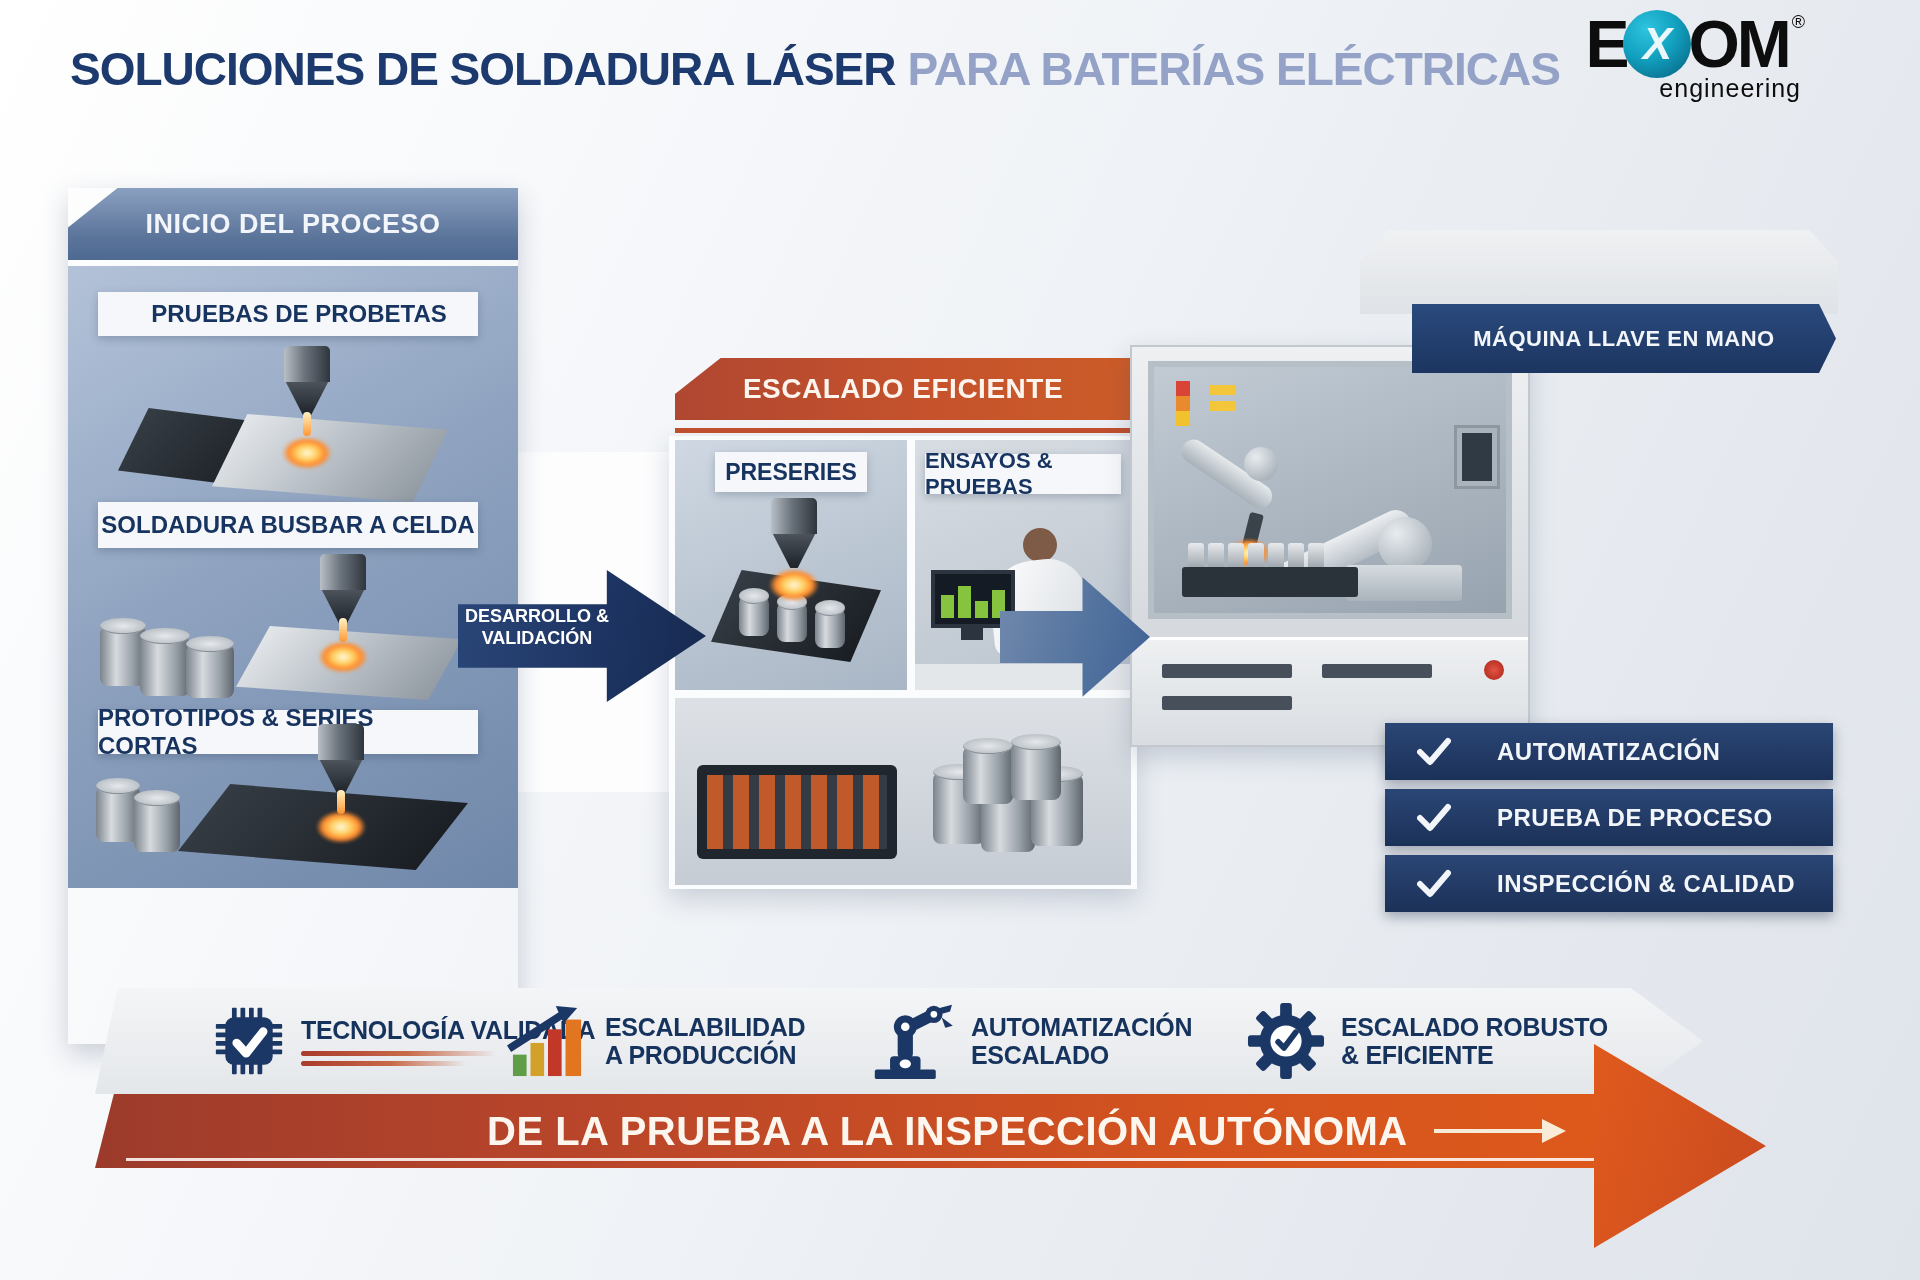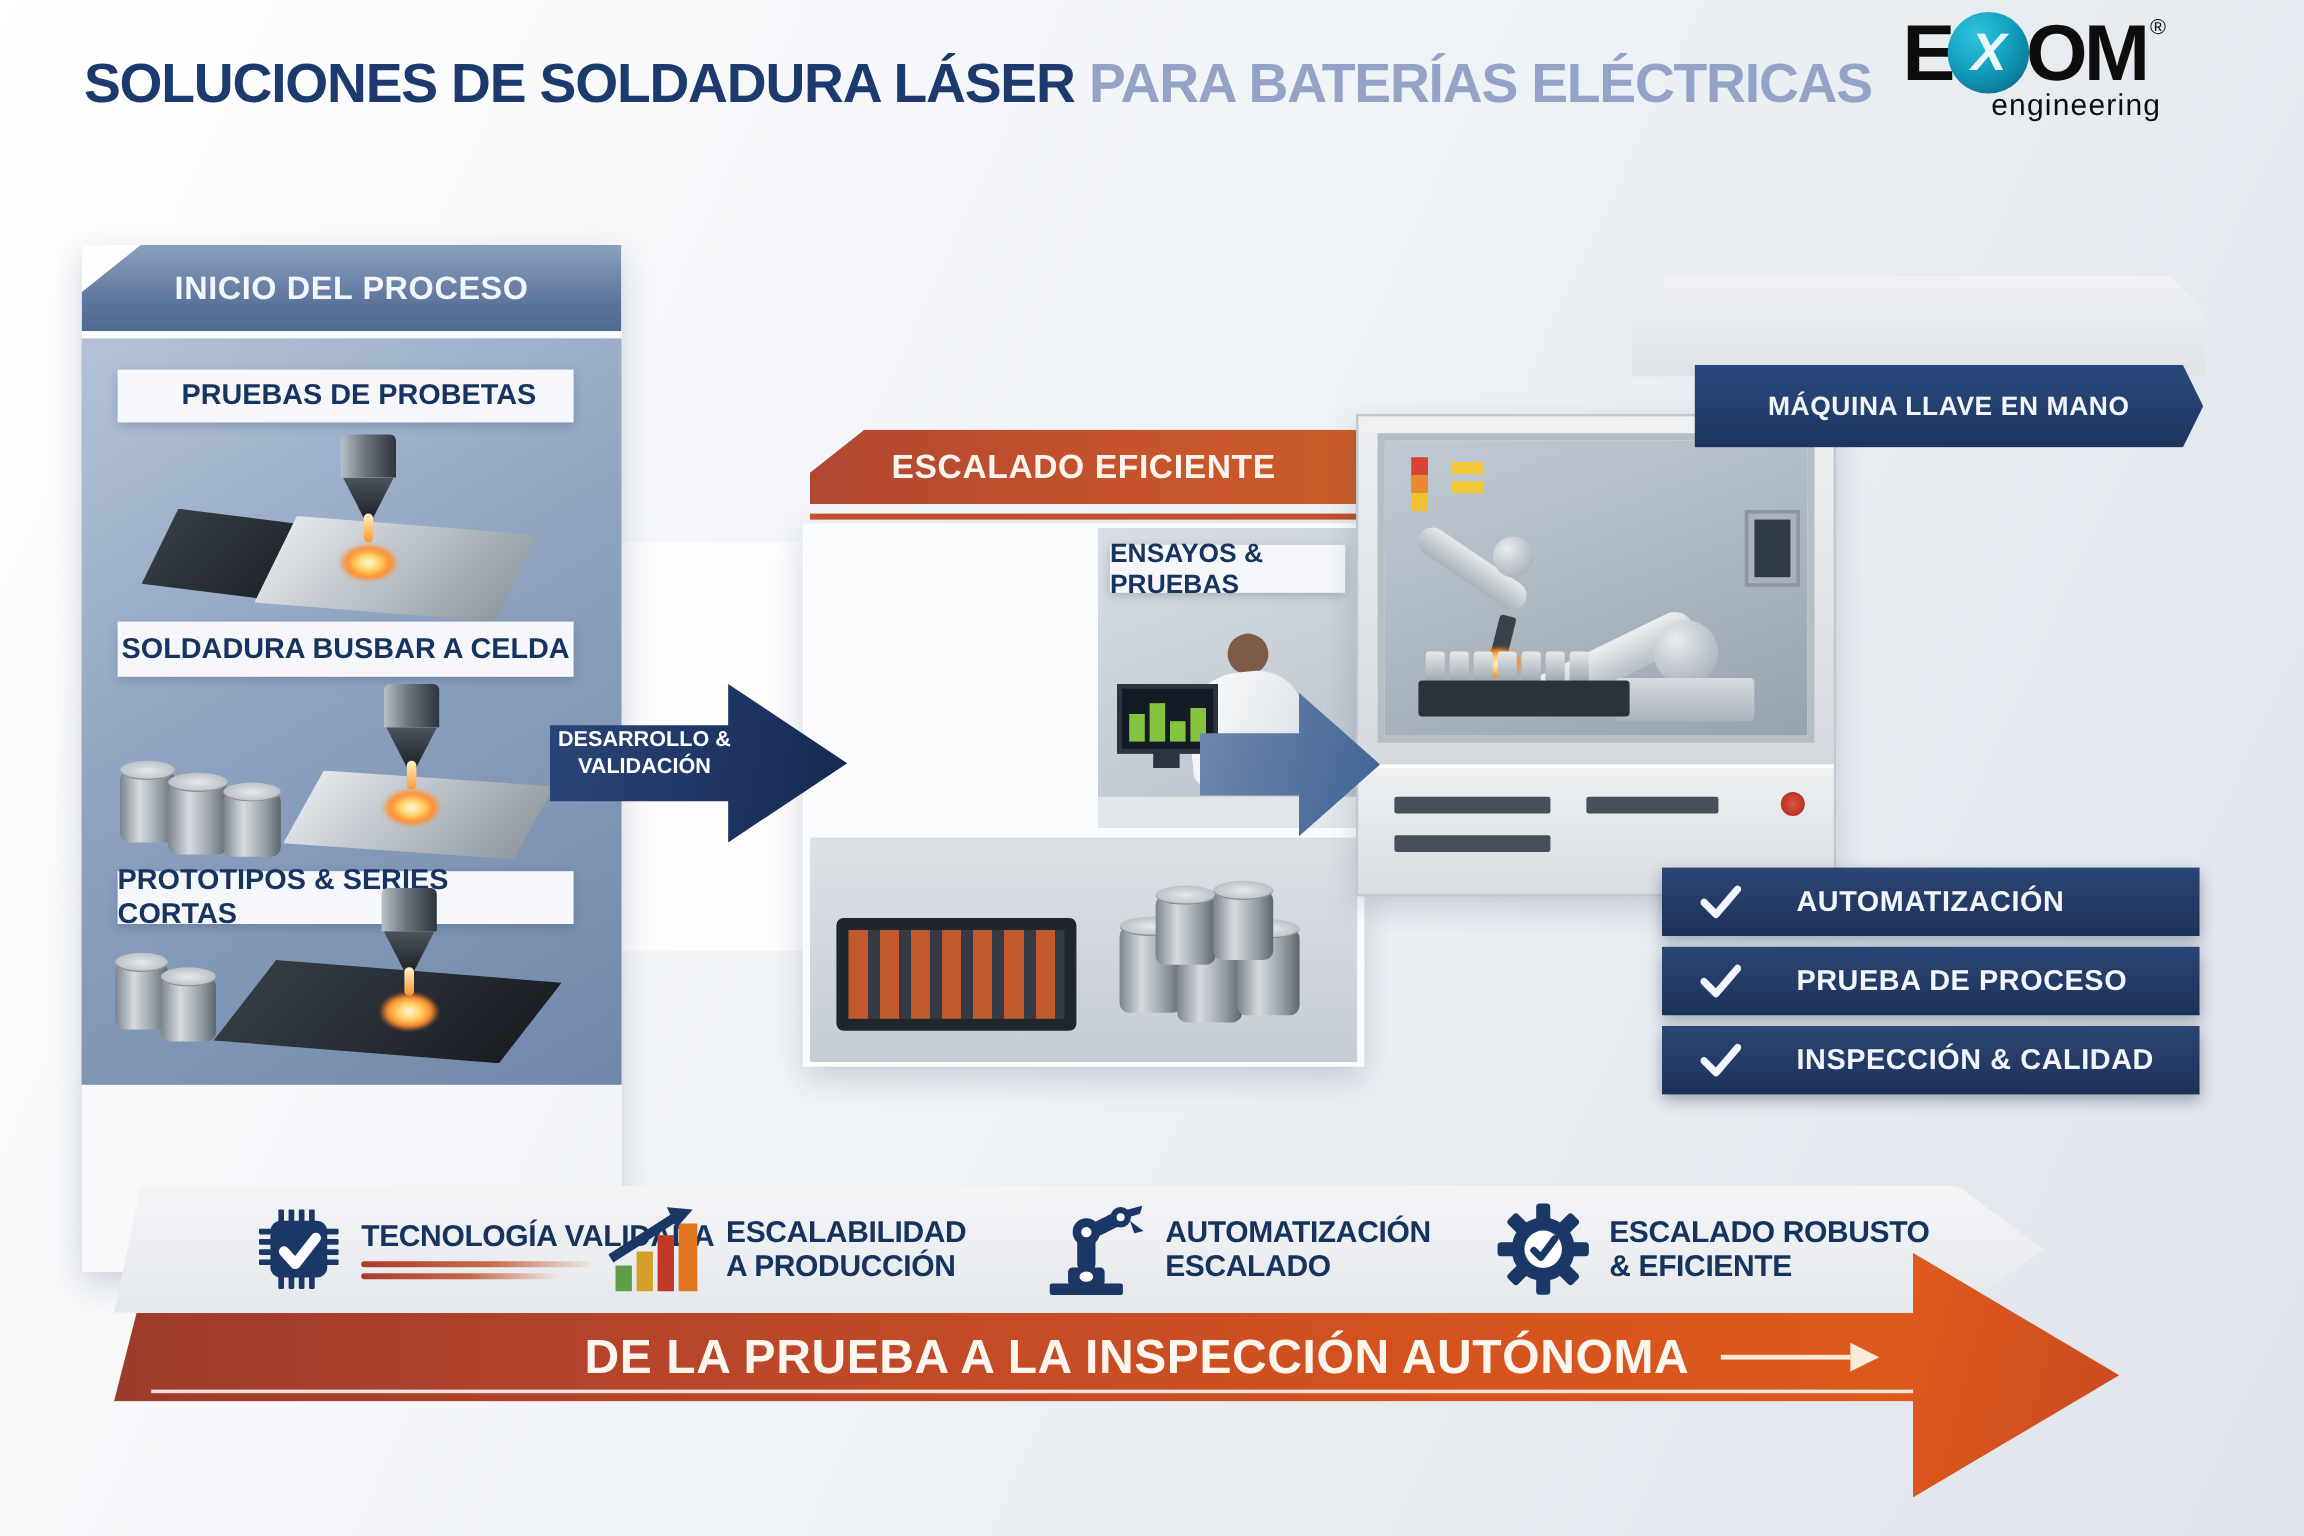--- a/index.html
+++ b/index.html
@@ -39,21 +39,21 @@
     background:radial-gradient(closest-side,#fff8dc 0%,#ffd266 28%,#ff8c2e 52%,rgba(255,120,40,0) 72%); }
   .plate { position:absolute; }
   .p-dark  { clip-path:polygon(18% 0,100% 22%,82% 100%,0 78%); background:linear-gradient(135deg,#3a4149,#15191e); }
   .p-light { clip-path:polygon(15% 0,100% 18%,85% 100%,0 82%); background:linear-gradient(135deg,#f0f2f4,#b9c0c7 50%,#868e97); }
   .cyl { position:absolute; border-radius:8px;
     background:linear-gradient(90deg,#7b838c,#d7dbdf 35%,#9aa2aa 70%,#5f666e); }
   .cyl::before { content:""; position:absolute; left:0; right:0; top:-8px; height:16px; border-radius:50%;
     background:radial-gradient(#e6e9ec,#aab1b8); box-shadow:inset 0 -1px 0 #878e95; }
 
   
-  .left-panel { position:absolute; left:68px; top:204px; width:450px; height:856px; }
+  .left-panel { position:absolute; left:68px; top:188px; width:450px; height:856px; }
   .lp-header { position:absolute; left:0; top:0; width:100%; height:72px;
     clip-path:polygon(0 100%,0 55%,11% 0,100% 0,100% 100%);
     background:linear-gradient(180deg,#8aa0c0,#5a7399 70%,#4e6a92);
     display:flex; align-items:center; justify-content:center;
     color:#f2f5f9; font-size:27px; font-weight:bold; letter-spacing:.5px; }
   .lp-body { position:absolute; left:0; top:78px; width:100%; height:622px;
     background:linear-gradient(150deg,#b3c2d8 0%,#8fa3c0 45%,#6f87a9 100%); }
   .scene { position:absolute; left:26px; right:30px; }
 
   
@@ -249,20 +249,32 @@
     <div class="txt">
       <div>DESARROLLO &amp;</div>
       <div>VALIDACIÓN</div>
     </div>
   </div>
 
   <div class="mid-back"></div>
   <div class="mid-banner">ESCALADO EFICIENTE</div>
   <div class="mid-stripe"></div>
 
+  <div class="mid-cell cell-preseries">
+    <div class="white-label" style="left:40px; right:40px; top:12px; height:40px; font-size:23px;">PRESERIES</div>
+    <div class="plate p-dark" style="left:36px; top:130px; width:170px; height:92px;"></div>
+    <div class="cyl" style="left:64px; top:156px; width:30px; height:40px;"></div>
+    <div class="cyl" style="left:102px; top:162px; width:30px; height:40px;"></div>
+    <div class="cyl" style="left:140px; top:168px; width:30px; height:40px;"></div>
+    <div class="cone" style="left:96px; top:58px;">
+        <div class="barrel"></div>
+        <div class="tip"></div>
+      </div>
+    <div class="glow" style="left:84px; top:122px;"></div>
+  </div>
 
   <div class="mid-cell cell-ensayos">
     <div class="white-label" style="left:10px; right:10px; top:14px; height:40px; font-size:22px;">ENSAYOS &amp; PRUEBAS</div>
     <div class="person-head"></div>
     <div class="person-body"></div>
     <div class="person-arm"></div>
     <div class="monitor">
       <div class="bars">
           <i style="height:60%"></i>
           <i style="height:85%"></i>

